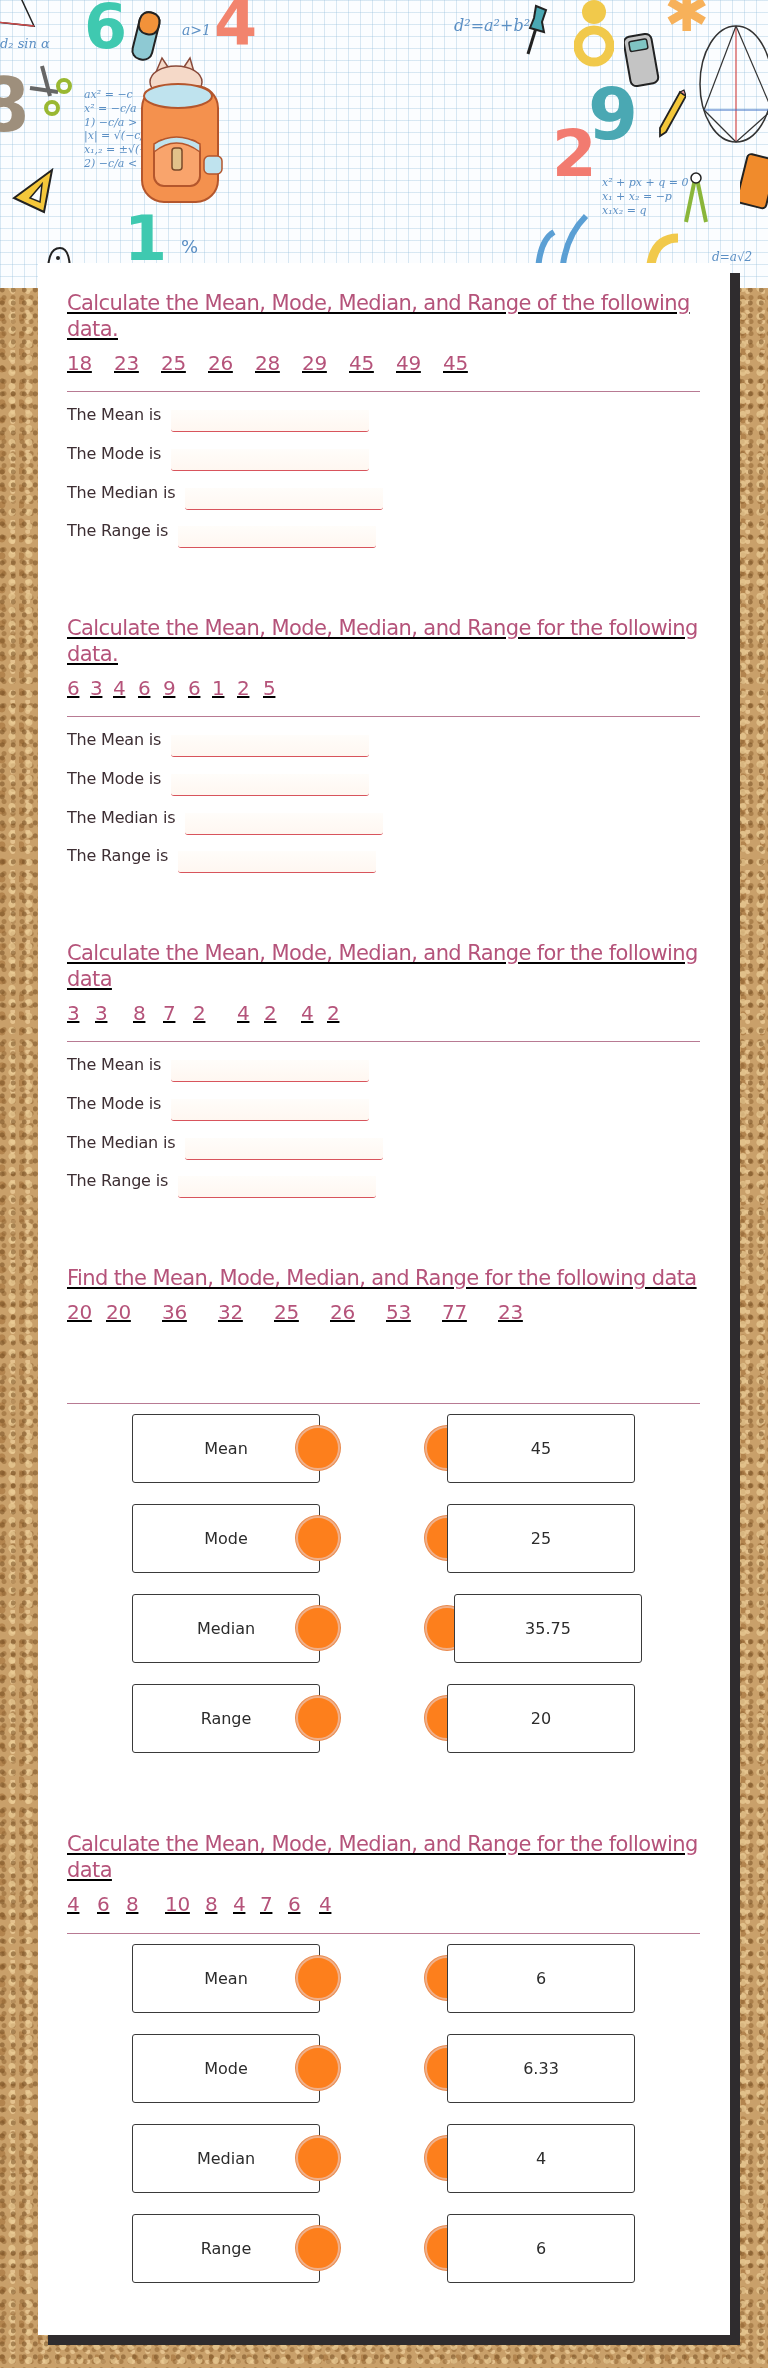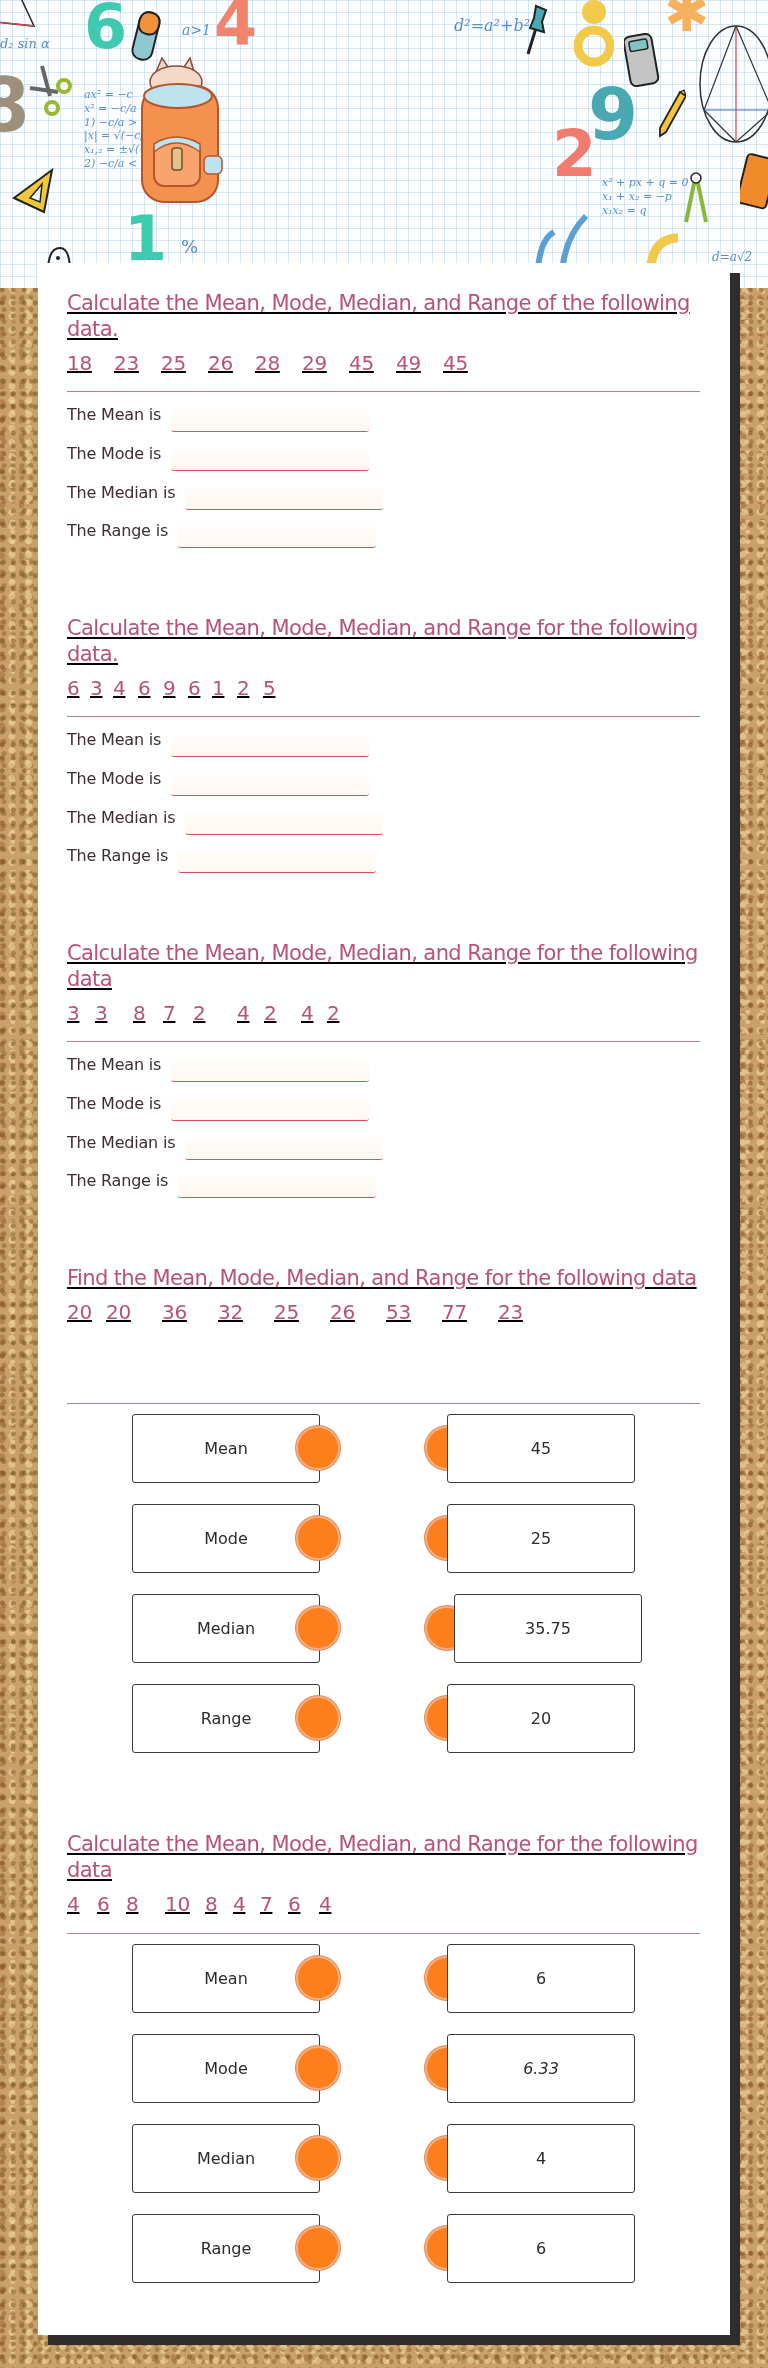--- a/index.html
+++ b/index.html
@@ -353,21 +353,21 @@
 <div class="q-sep" style="position:absolute;left:67px;top:1933px;"></div>
 
 <div class="match-box" style="left:132px;top:1944px;">Mean</div>
 <div class="match-dot" style="left:296px;top:1956px;"></div>
 <div class="match-dot" style="left:425px;top:1956px;"></div>
 <div class="match-box" style="left:447px;top:1944px;">6</div>
 
 <div class="match-box" style="left:132px;top:2034px;">Mode</div>
 <div class="match-dot" style="left:296px;top:2046px;"></div>
 <div class="match-dot" style="left:425px;top:2046px;"></div>
-<div class="match-box" style="left:447px;top:2034px;font-style:italic;">6.33</div>
+<div class="match-box" style="left:447px;top:2034px;">6.33</div>
 
 <div class="match-box" style="left:132px;top:2124px;">Median</div>
 <div class="match-dot" style="left:296px;top:2136px;"></div>
 <div class="match-dot" style="left:425px;top:2136px;"></div>
 <div class="match-box" style="left:447px;top:2124px;">4</div>
 
 <div class="match-box" style="left:132px;top:2214px;">Range</div>
 <div class="match-dot" style="left:296px;top:2226px;"></div>
 <div class="match-dot" style="left:425px;top:2226px;"></div>
 <div class="match-box" style="left:447px;top:2214px;">6</div>

